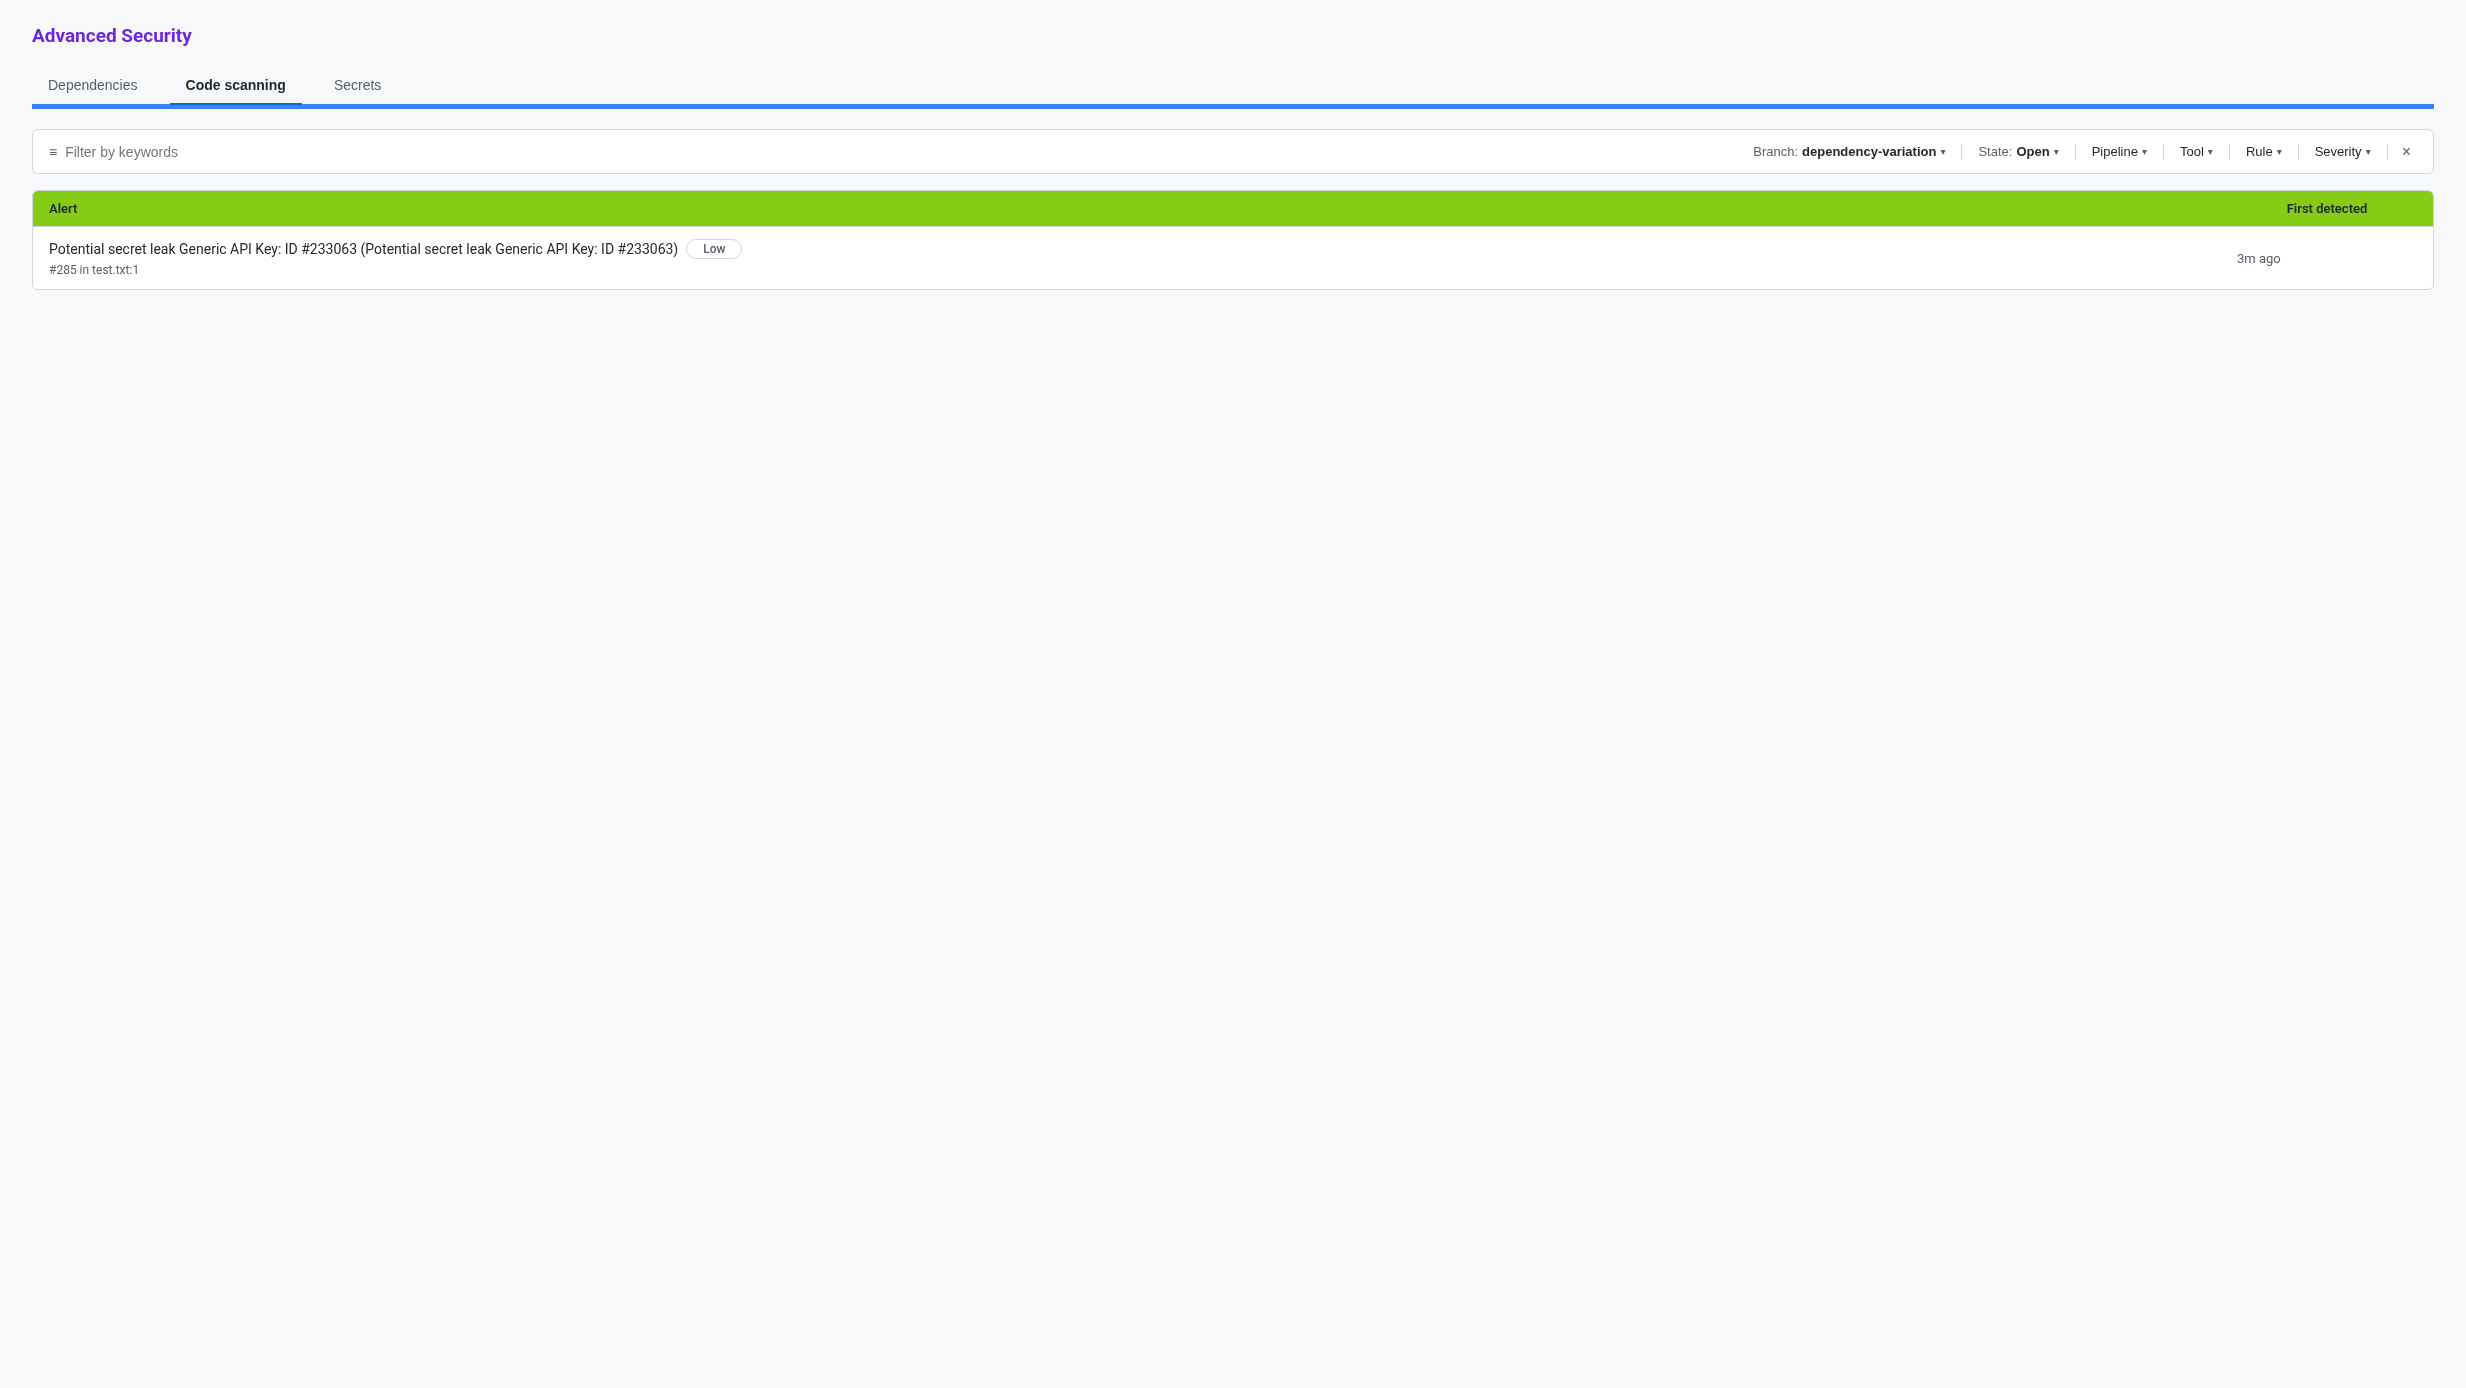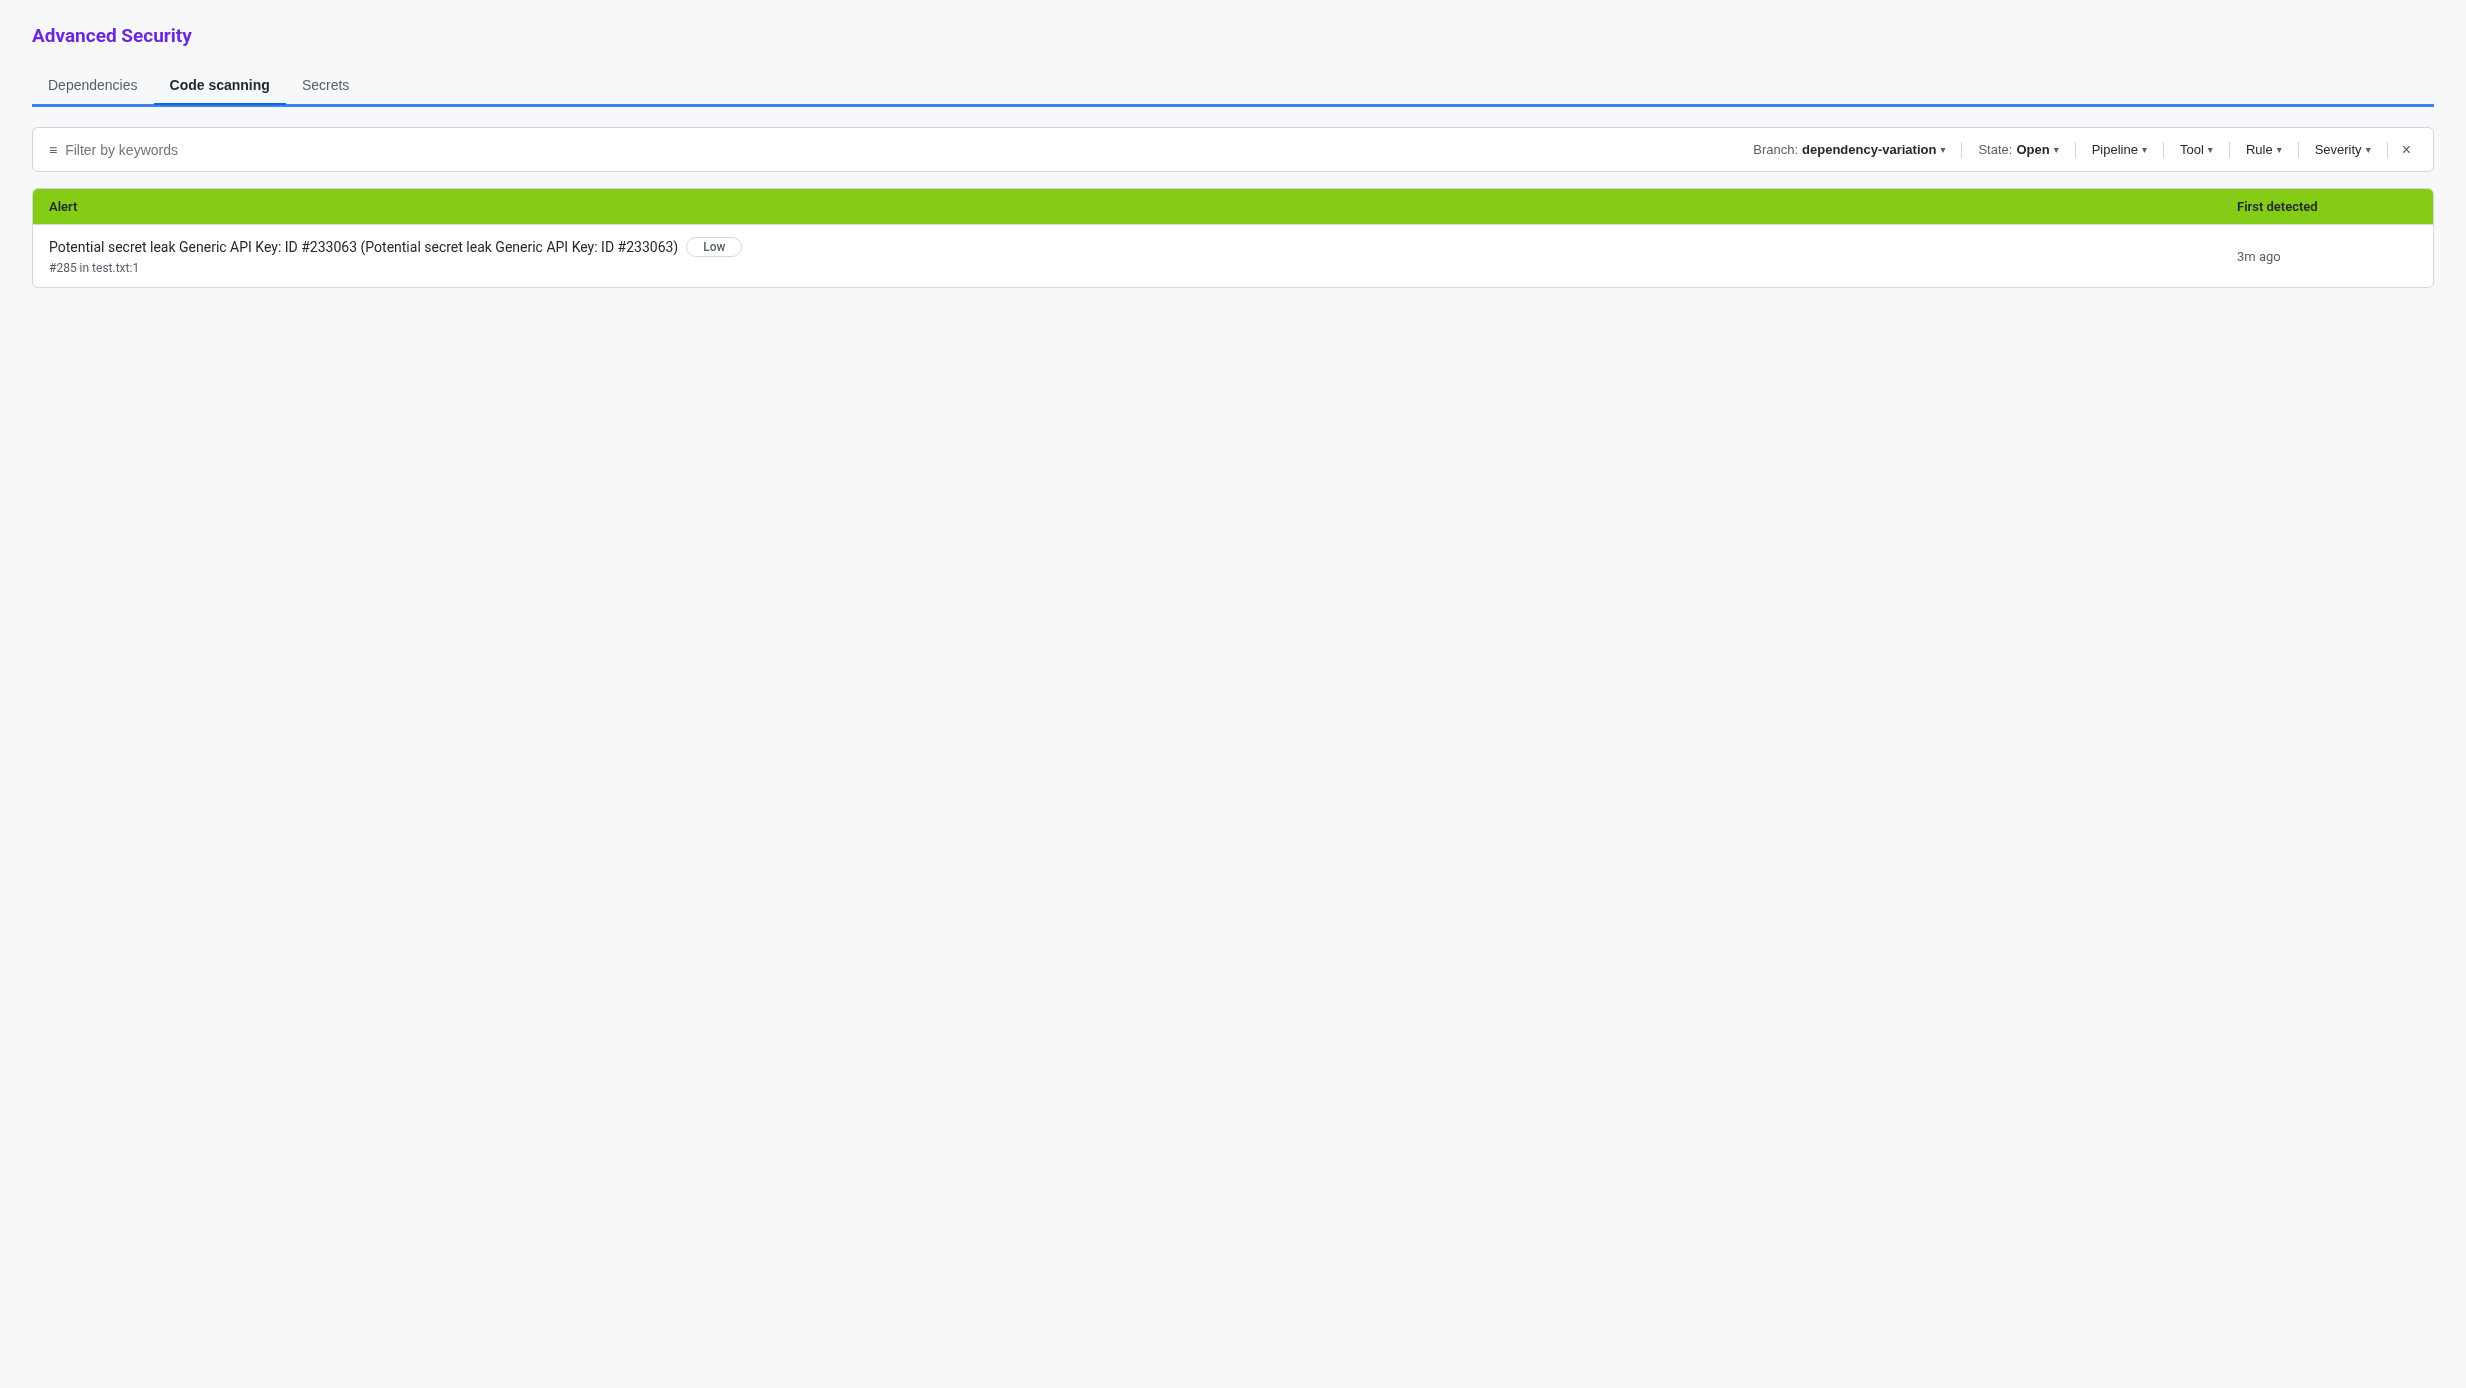--- a/index.html
+++ b/index.html
@@ -18,22 +18,22 @@
 
     .page-title {
       font-size: 19px;
       font-weight: 700;
       color: #6d28d9;
       margin-bottom: 20px;
     }
 
     .tabs {
       display: flex;
-      gap: 0;
-      border-bottom: 3px solid #3b82f6;
+      gap: 16px;
+      border-bottom: 5px solid #3b82f6;
       margin-bottom: 20px;
     }
 
     .tab {
       padding: 10px 16px;
       font-size: 14px;
       color: #57606a;
       cursor: pointer;
       text-decoration: none;
       border-bottom: 2px solid transparent;
@@ -148,21 +148,21 @@
       font-weight: 600;
       font-size: 13px;
       color: #24292f;
     }
 
     .col-first-detected {
       width: 180px;
       font-weight: 600;
       font-size: 13px;
       color: #24292f;
-      text-align: left;
+      text-align: center;
     }
 
     .table-row {
       display: flex;
       align-items: center;
       padding: 12px 16px;
       border-bottom: 1px solid #d0d7de;
       cursor: pointer;
     }
 

